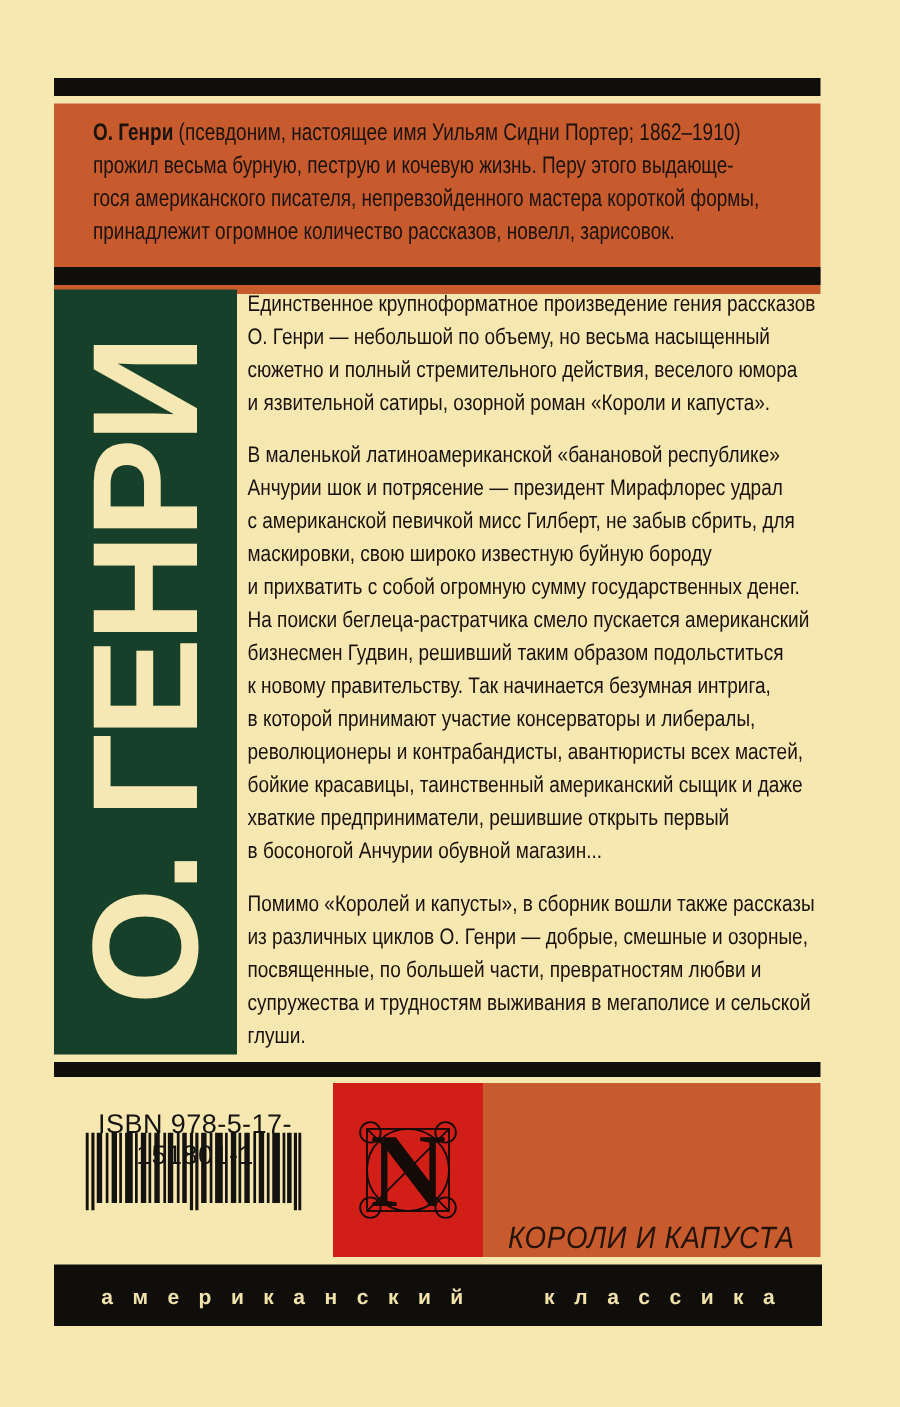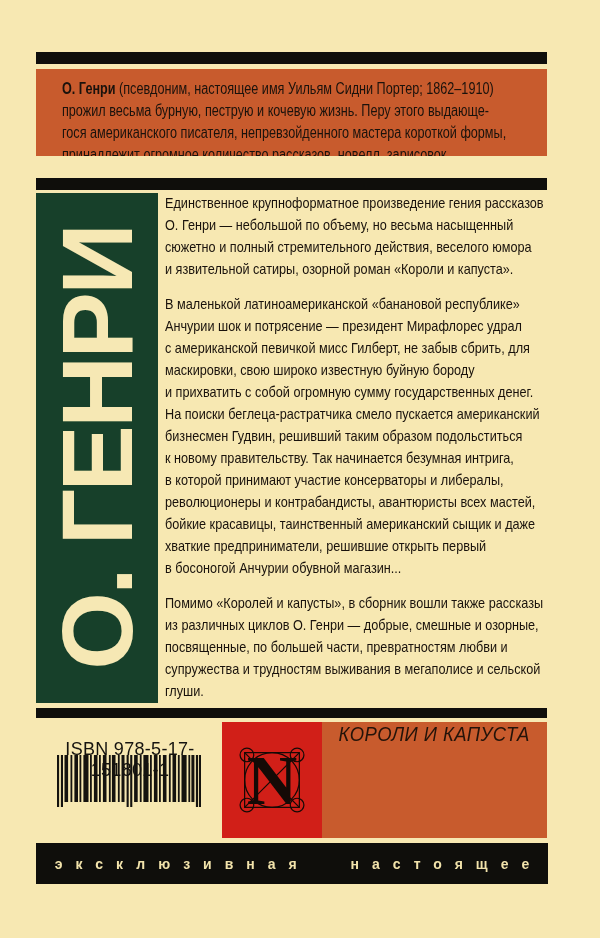--- a/index.html
+++ b/index.html
@@ -4,21 +4,21 @@
 <style>
   html,body{margin:0;padding:0;}
   body{width:600px;height:938px;background:#f7e8b2;font-family:"Liberation Sans",sans-serif;overflow:hidden;}
   .page{position:relative;width:600px;height:938px;background:#f7e8b2;}
   .rule{position:absolute;left:36px;width:511px;background:#0f0e0b;}
   #bar-top{top:52px;height:12px;}
   #bar-mid{top:178px;height:12px;}
   #bar-low{top:708px;height:10px;}
 
   
-  #intro-box{position:absolute;left:36px;top:69px;width:511px;height:87px;background:#c85b2d;overflow:hidden;}
+  #intro-box{position:absolute;left:36px;top:69px;width:511px;height:127px;background:#c85b2d;overflow:hidden;}
   .intro-text{position:absolute;left:26px;top:9px;width:620px;transform:scaleX(0.79);transform-origin:0 0;
       font-size:16px;line-height:22px;color:#1a120c;white-space:pre-line;}
   .intro-text b{font-weight:bold;}
 
   
   #spine{position:absolute;left:36px;top:193px;width:122px;height:510px;background:#17402a;overflow:hidden;}
   .spine-text{position:absolute;left:50%;top:50%;transform:translate(-50%,-50%) rotate(-90deg);
       white-space:nowrap;font-weight:bold;font-size:100px;letter-spacing:-3px;color:#f6e8b4;line-height:1;}
 
   
@@ -28,21 +28,21 @@
 
   
   #isbn-label{position:absolute;left:40px;top:739px;width:180px;text-align:center;font-size:18px;color:#15130f;letter-spacing:0.3px;}
   #barcode-svg{position:absolute;left:57px;top:755px;width:144px;height:52px;}
   #barcode-digits{position:absolute;left:44px;top:806px;width:184px;text-align:center;font-size:13.5px;letter-spacing:1.5px;color:#15130f;}
 
   
   #logo-square{position:absolute;left:222px;top:722px;width:100px;height:116px;background:#d11f18;display:flex;align-items:center;justify-content:center;}
 
   
-  #title-strip{position:absolute;left:322px;top:722px;width:225px;height:116px;background:#c85b2d;display:flex;align-items:flex-start;justify-content:center;}
+  #title-strip{position:absolute;left:322px;top:722px;width:225px;height:116px;background:#c85b2d;display:flex;align-items:flex-end;justify-content:center;}
   #title-strip span{font-style:italic;font-size:20.5px;color:#241309;transform:scaleX(0.9);white-space:nowrap;letter-spacing:0.5px;}
 
   
   #series-band{position:absolute;left:36px;top:843px;width:512px;height:41px;background:#0f0e0b;display:flex;align-items:center;justify-content:center;}
   #series-band span{font-size:14px;font-weight:bold;color:#f2e3ab;letter-spacing:13px;word-spacing:24px;padding-left:13px;white-space:nowrap;}
 </style>
 </head>
 <body>
 
 <div class="page">
@@ -143,16 +143,16 @@
       </g>
       <text x="50" y="82" text-anchor="middle" font-family="Liberation Serif, serif" font-weight="bold" font-size="92" fill="#140a06">N</text>
     </svg>
   </div>
 
   <div id="title-strip">
     <span>КОРОЛИ И КАПУСТА</span>
   </div>
 
   <div id="series-band">
-    <span>эксклюзивная настоящее</span>
+    <span>американский классика</span>
   </div>
 
 </div>
 
 </body></html>

